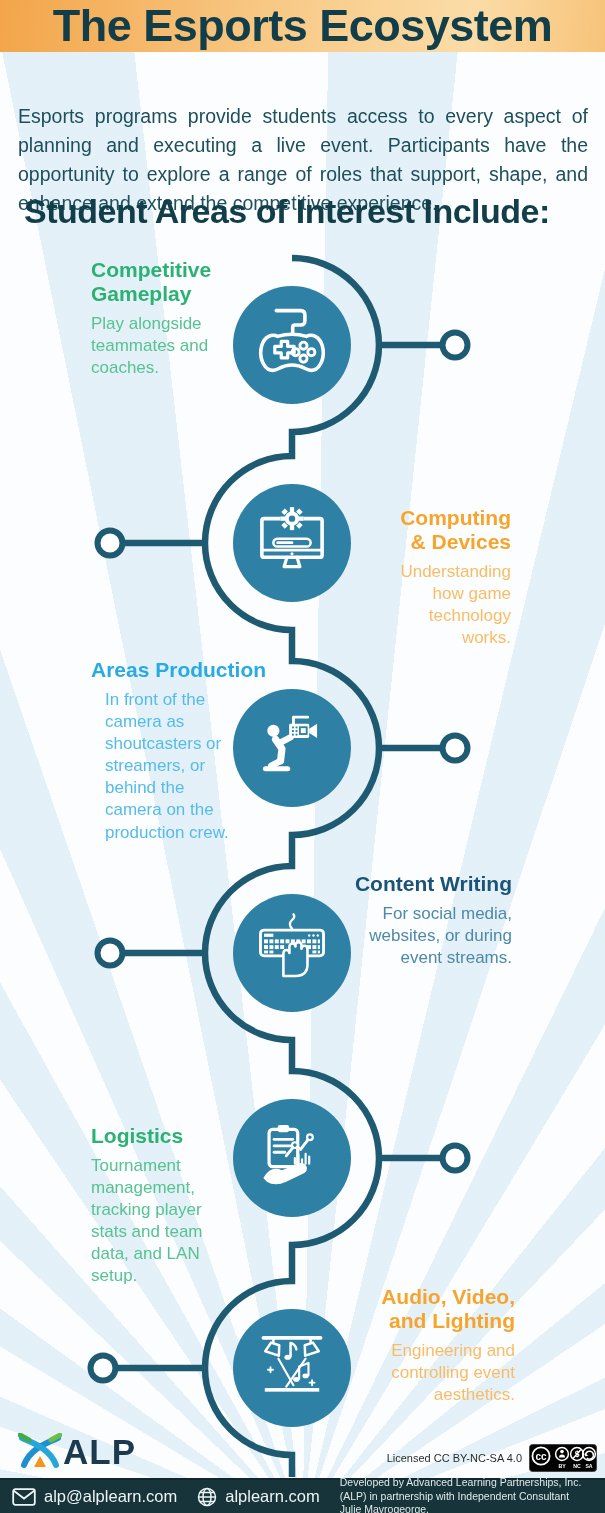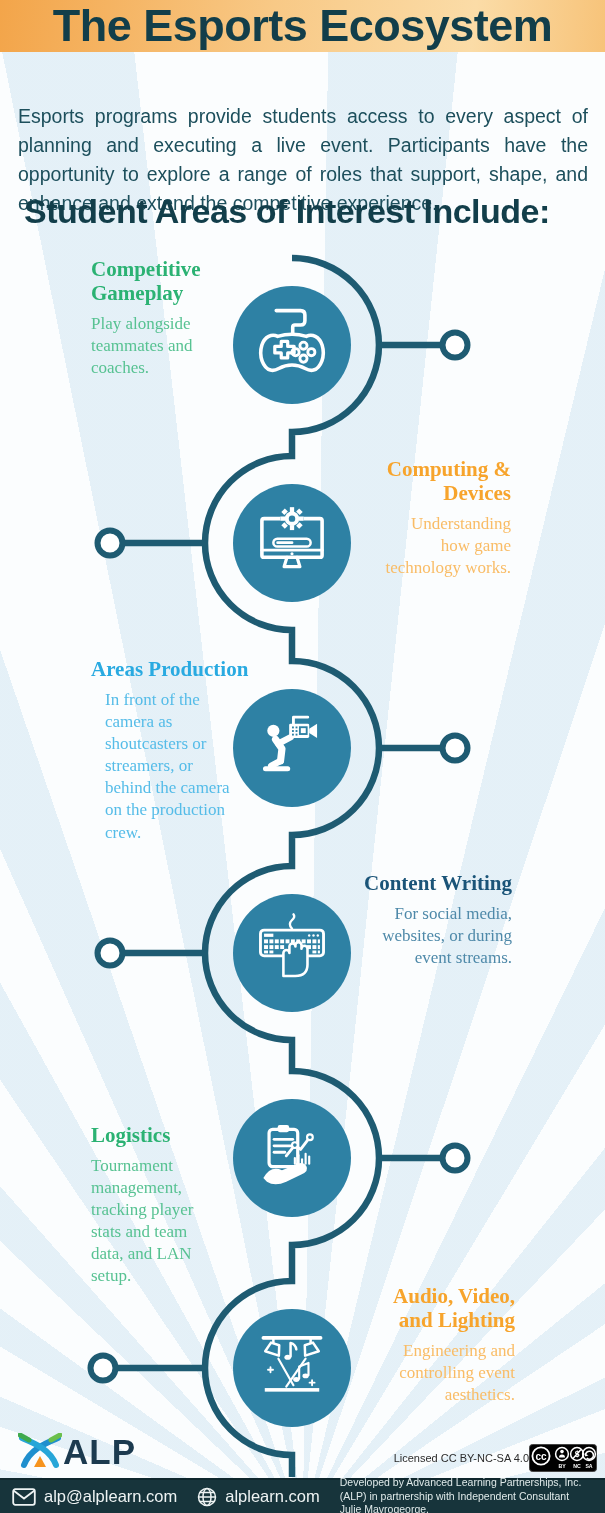--- a/index.html
+++ b/index.html
@@ -29,39 +29,39 @@
   }
   
   .spine{position:absolute;top:0;left:0;pointer-events:none;}
   
   .bubble{
     position:absolute;left:233px;width:118px;height:118px;border-radius:50%;
     background:#2e81a4;display:flex;align-items:center;justify-content:center;
   }
   .bubble svg{width:86px;height:86px;display:block;}
   
-  .sec{position:absolute;font-family:Liberation Serif, serif;}
+  .sec{position:absolute;}
   .sec .title{font-size:21px;font-weight:bold;line-height:1.14;margin:0 0 7px 0;}
   .sec .body{font-size:17px;line-height:1.3;margin:0;}
   .sec.right{text-align:right;}
   #sec-0{left:91px;top:258px;width:140px;}
   #sec-0 .body{max-width:126px;}
   #sec-1{top:458px;right:94px;width:128px;}
   #sec-2{left:91px;top:658px;width:195px;}
   #sec-2 .body{max-width:130px;margin-left:14px;}
   #sec-3{top:872px;right:93px;width:175px;}
   #sec-3 .body{margin-left:auto;max-width:148px;}
   #sec-4{left:91px;top:1124px;width:140px;}
   #sec-4 .body{max-width:126px;}
   #sec-5{top:1285px;right:90px;width:155px;}
   #sec-5 .body{margin-left:auto;max-width:142px;}
   
   .alp-logo{position:absolute;left:18px;top:1432px;display:flex;align-items:center;gap:1px;}
   .alp-logo .alp-text{font-size:35px;font-weight:bold;color:#1c3a4f;letter-spacing:1px;}
-  .license-row{position:absolute;right:8px;top:1444px;display:flex;align-items:center;gap:0;}
+  .license-row{position:absolute;right:8px;top:1444px;display:flex;align-items:center;gap:7px;}
   .license-label{font-size:11px;color:#2c2c2c;}
   .bottom-bar{
     position:absolute;left:0;bottom:0;width:605px;height:35px;background:#17343b;
     border-top:2px solid #0f272d;display:flex;align-items:center;box-sizing:border-box;
     padding:0 12px;color:#eef3f3;
   }
   .contact-group{display:flex;align-items:center;gap:8px;margin-right:20px;}
   .contact-group .txt{font-size:16.5px;}
   .credit{margin-left:auto;width:264px;font-size:10.5px;line-height:1.3;color:#dfe9e9;}
 </style>
@@ -250,21 +250,21 @@
       <ellipse cx="79" cy="71" rx="4.4" ry="3.4" fill="#ffffff"></ellipse>
       <rect x="22" y="88" width="76" height="5" fill="#ffffff"></rect>
     </svg>
   </div>
 
   <div class="sec left" id="sec-0">
     <p class="title" style="color: rgb(43, 178, 115);">Competitive Gameplay</p>
     <p class="body" style="color: rgb(87, 194, 146);">Play alongside teammates and coaches.</p>
   </div>
   <div class="sec right" id="sec-1">
-    <p class="title" style="color: rgb(247, 164, 44);">Computing &amp; Devices</p>
+    <p class="title" style="color: rgb(247, 164, 44); margin-top: 48px;">Computing &amp; Devices</p>
     <p class="body" style="color: rgb(249, 188, 102);">Understanding how game technology works.</p>
   </div>
   <div class="sec left" id="sec-2">
     <p class="title" style="color: rgb(41, 170, 225);">Areas Production</p>
     <p class="body" style="color: rgb(85, 188, 232);">In front of the camera as shoutcasters or streamers, or behind the camera on the production crew.</p>
   </div>
   <div class="sec right" id="sec-3">
     <p class="title" style="color: rgb(26, 84, 120);">Content Writing</p>
     <p class="body" style="color: rgb(78, 137, 169);">For social media, websites, or during event streams.</p>
   </div>

